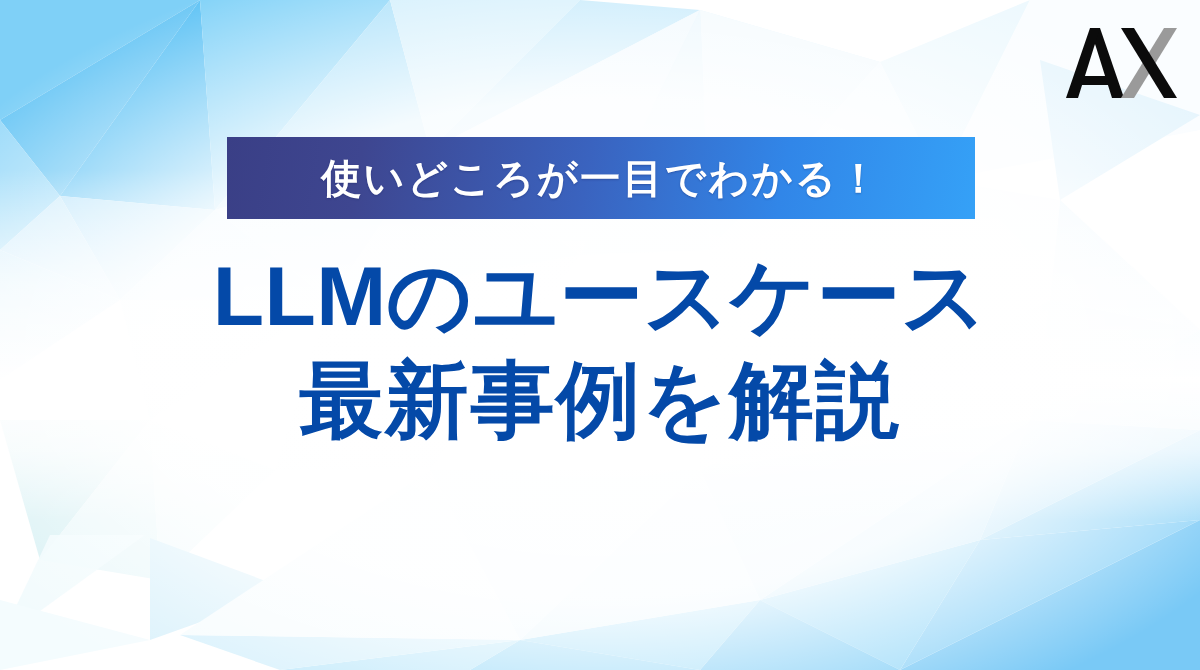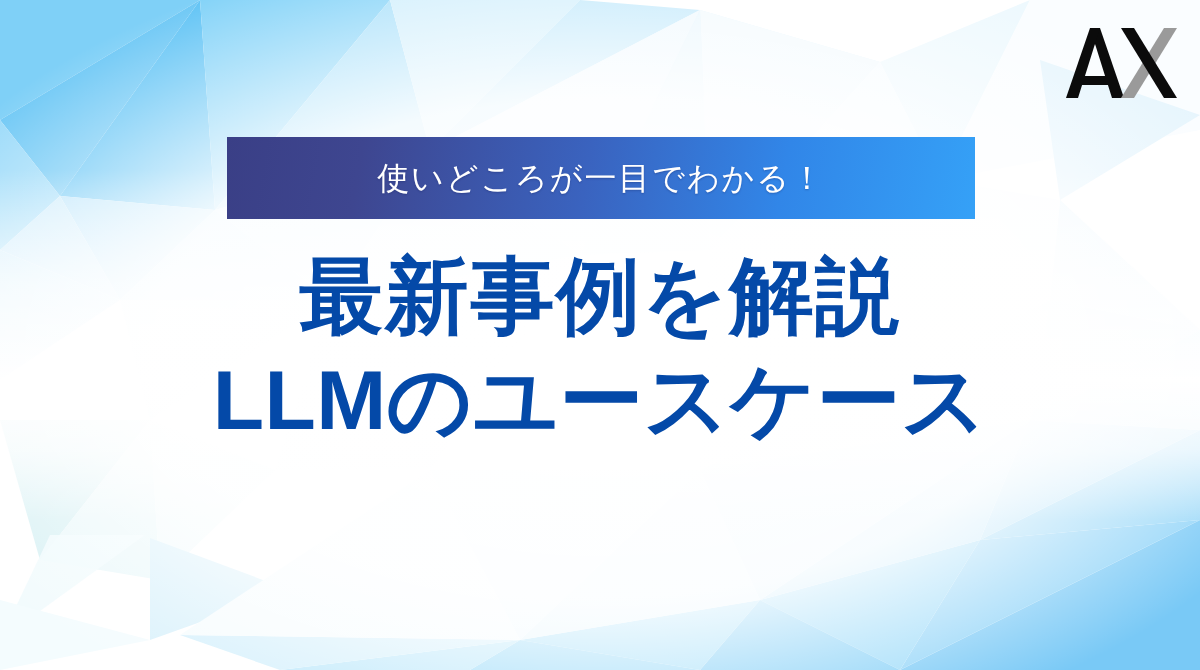--- a/index.html
+++ b/index.html
@@ -41,22 +41,22 @@
     position: absolute;
     left: 227px;
     top: 137px;
     width: 748px;
     height: 82px;
     display: flex;
     align-items: center;
     justify-content: center;
   }
   .banner-label {
-    font-size: 32px;
-    font-weight: 400;
+    font-size: 40px;
+    font-weight: 700;
     color: #ffffff;
     letter-spacing: 0.06em;
     line-height: 1;
     white-space: nowrap;
     text-shadow: 0 1px 2px rgba(20,30,90,0.30);
   }
 
   
   .headline {
     position: absolute;
@@ -191,17 +191,17 @@
 
       <polygon points="55,2 68,2 111,72 98,72" fill="#0b0b0b"></polygon>
     </svg>
   </div>
 
   <div class="banner" style="background: linear-gradient(100deg, #3a3f86 0%, #3e4690 18%, #3a63bf 48%, #3186e8 74%, #35a1f7 100%);">
     <span class="banner-label">使いどころが一目でわかる！</span>
   </div>
 
   <div class="headline">
+    <span class="headline-line headline-line-1" style="color:#0449a8;">LLMのユースケース</span>
     <span class="headline-line headline-line-2" style="color:#0449a8;">最新事例を解説</span>
-    <span class="headline-line headline-line-1" style="color:#0449a8;">LLMのユースケース</span>
   </div>
 
 </div>
 
 </body></html>

